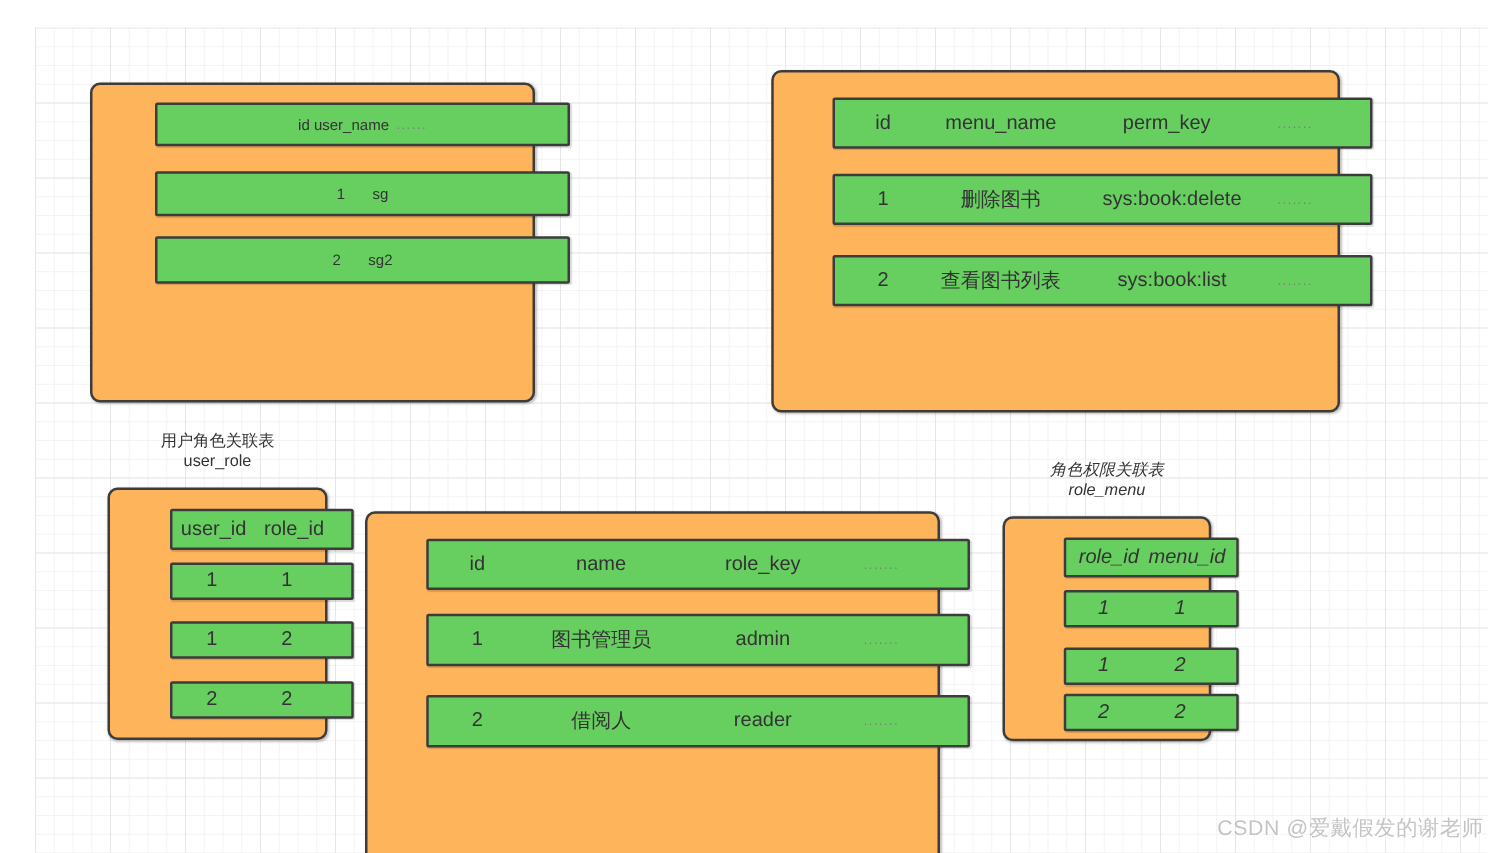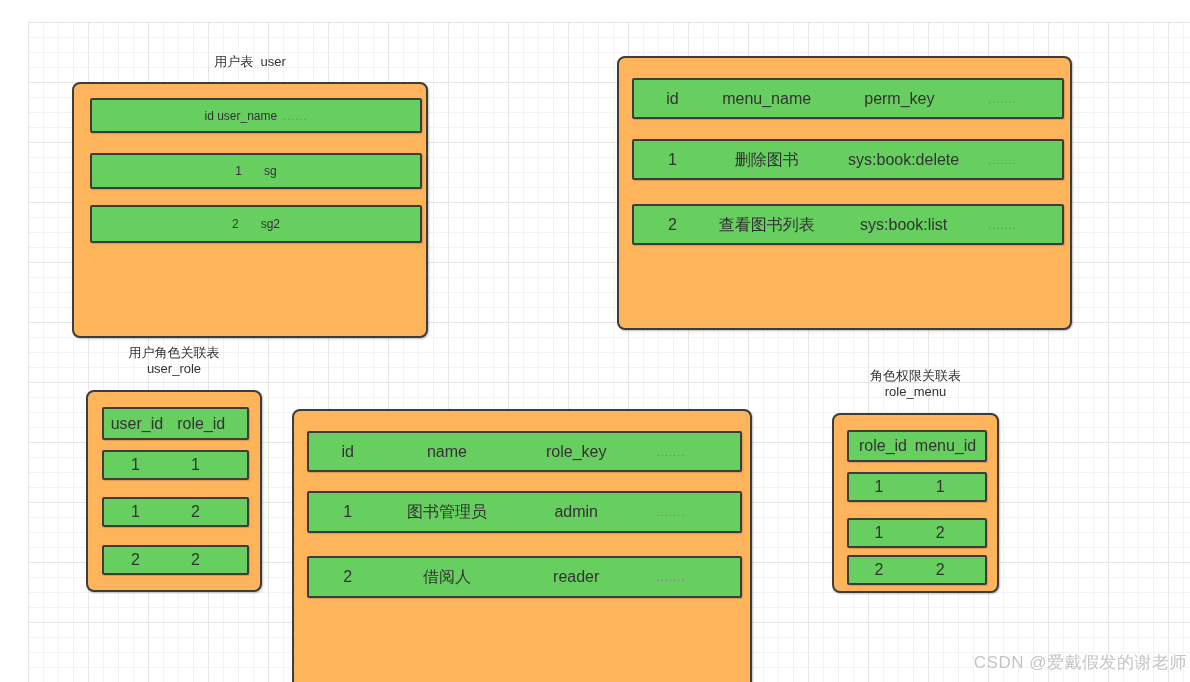--- a/index.html
+++ b/index.html
@@ -24,37 +24,36 @@
       linear-gradient(to bottom, var(--grid-minor) 1px, transparent 1px);
     background-size:60px 60px,60px 60px,15px 15px,15px 15px;
   }
   .entity{position:absolute;}
   .t-title{font-size:13px;line-height:16px;text-align:center;color:var(--text);white-space:pre;}
   .box{position:relative;background:var(--container-fill);
     border:2px solid var(--shape-border);border-radius:8px;
     box-shadow:1px 1px 2px rgba(0,0,0,0.25);}
   .row{position:absolute;background:var(--row-fill);
     border:2px solid var(--shape-border);border-radius:2px;
-    box-shadow:1px 1px 1px rgba(0,0,0,0.15);}
+    box-shadow:1px 1px 1px rgba(0,0,0,0.15);margin-left:34px;}
   .cell{position:absolute;top:50%;transform:translate(-50%,-50%);
     font-size:16px;white-space:nowrap;color:var(--text);}
   .cell.dots{color:var(--dots);letter-spacing:1px;font-size:11px;}
   .flexrow{display:flex;align-items:center;justify-content:center;gap:22px;}
   .flexrow .fcell{font-size:12px;white-space:nowrap;color:var(--text);}
   .flexrow .fcell.dots{color:var(--dots);letter-spacing:1px;font-size:11px;margin-left:-14px;}
   .watermark{position:absolute;top:651px;right:3px;font-size:17px;
     color:var(--watermark);text-shadow:1px 1px 0 #ffffff;letter-spacing:.5px;}
 </style>
 </head>
 <body>
 
 <div class="grid"></div>
 
 <div class="entity" style="left:72px;top:54px;width:356px;">
-  <div class="t-title">用户表  user</div>
   <div class="box" style="margin-top:12px;height:256px;">
     <div class="row flexrow" style="left:16px;top:14px;width:332px;height:35px;gap:6px;">
       <span class="fcell">id user_name</span>
       <span class="fcell dots" style="margin-left:0;">......</span>
     </div>
     <div class="row flexrow" style="left:16px;top:69px;width:332px;height:36px;">
       <span class="fcell">1</span>
       <span class="fcell">sg</span>
     </div>
     <div class="row flexrow" style="left:16px;top:121px;width:332px;height:38px;">
@@ -126,21 +125,21 @@
     </div>
     <div class="row" style="left:13px;top:145px;width:435px;height:42px;">
       <span class="cell" style="left:9%;">2</span>
       <span class="cell" style="left:32%;">借阅人</span>
       <span class="cell" style="left:62%;">reader</span>
       <span class="cell dots" style="left:84%;">.......</span>
     </div>
   </div>
 </div>
 
-<div class="entity" style="left:832px;top:368px;width:167px;">
+<div class="entity" style="left:802px;top:368px;width:167px;font-style:italic;">
   <div class="t-title">角色权限关联表</div>
   <div class="t-title">role_menu</div>
   <div class="box" style="margin-top:13px;height:180px;">
     <div class="row" style="left:13px;top:15px;width:140px;height:32px;">
       <span class="cell" style="left:25%;">role_id</span>
       <span class="cell" style="left:71%;">menu_id</span>
     </div>
     <div class="row" style="left:13px;top:57px;width:140px;height:30px;">
       <span class="cell" style="left:22%;">1</span>
       <span class="cell" style="left:67%;">1</span>

